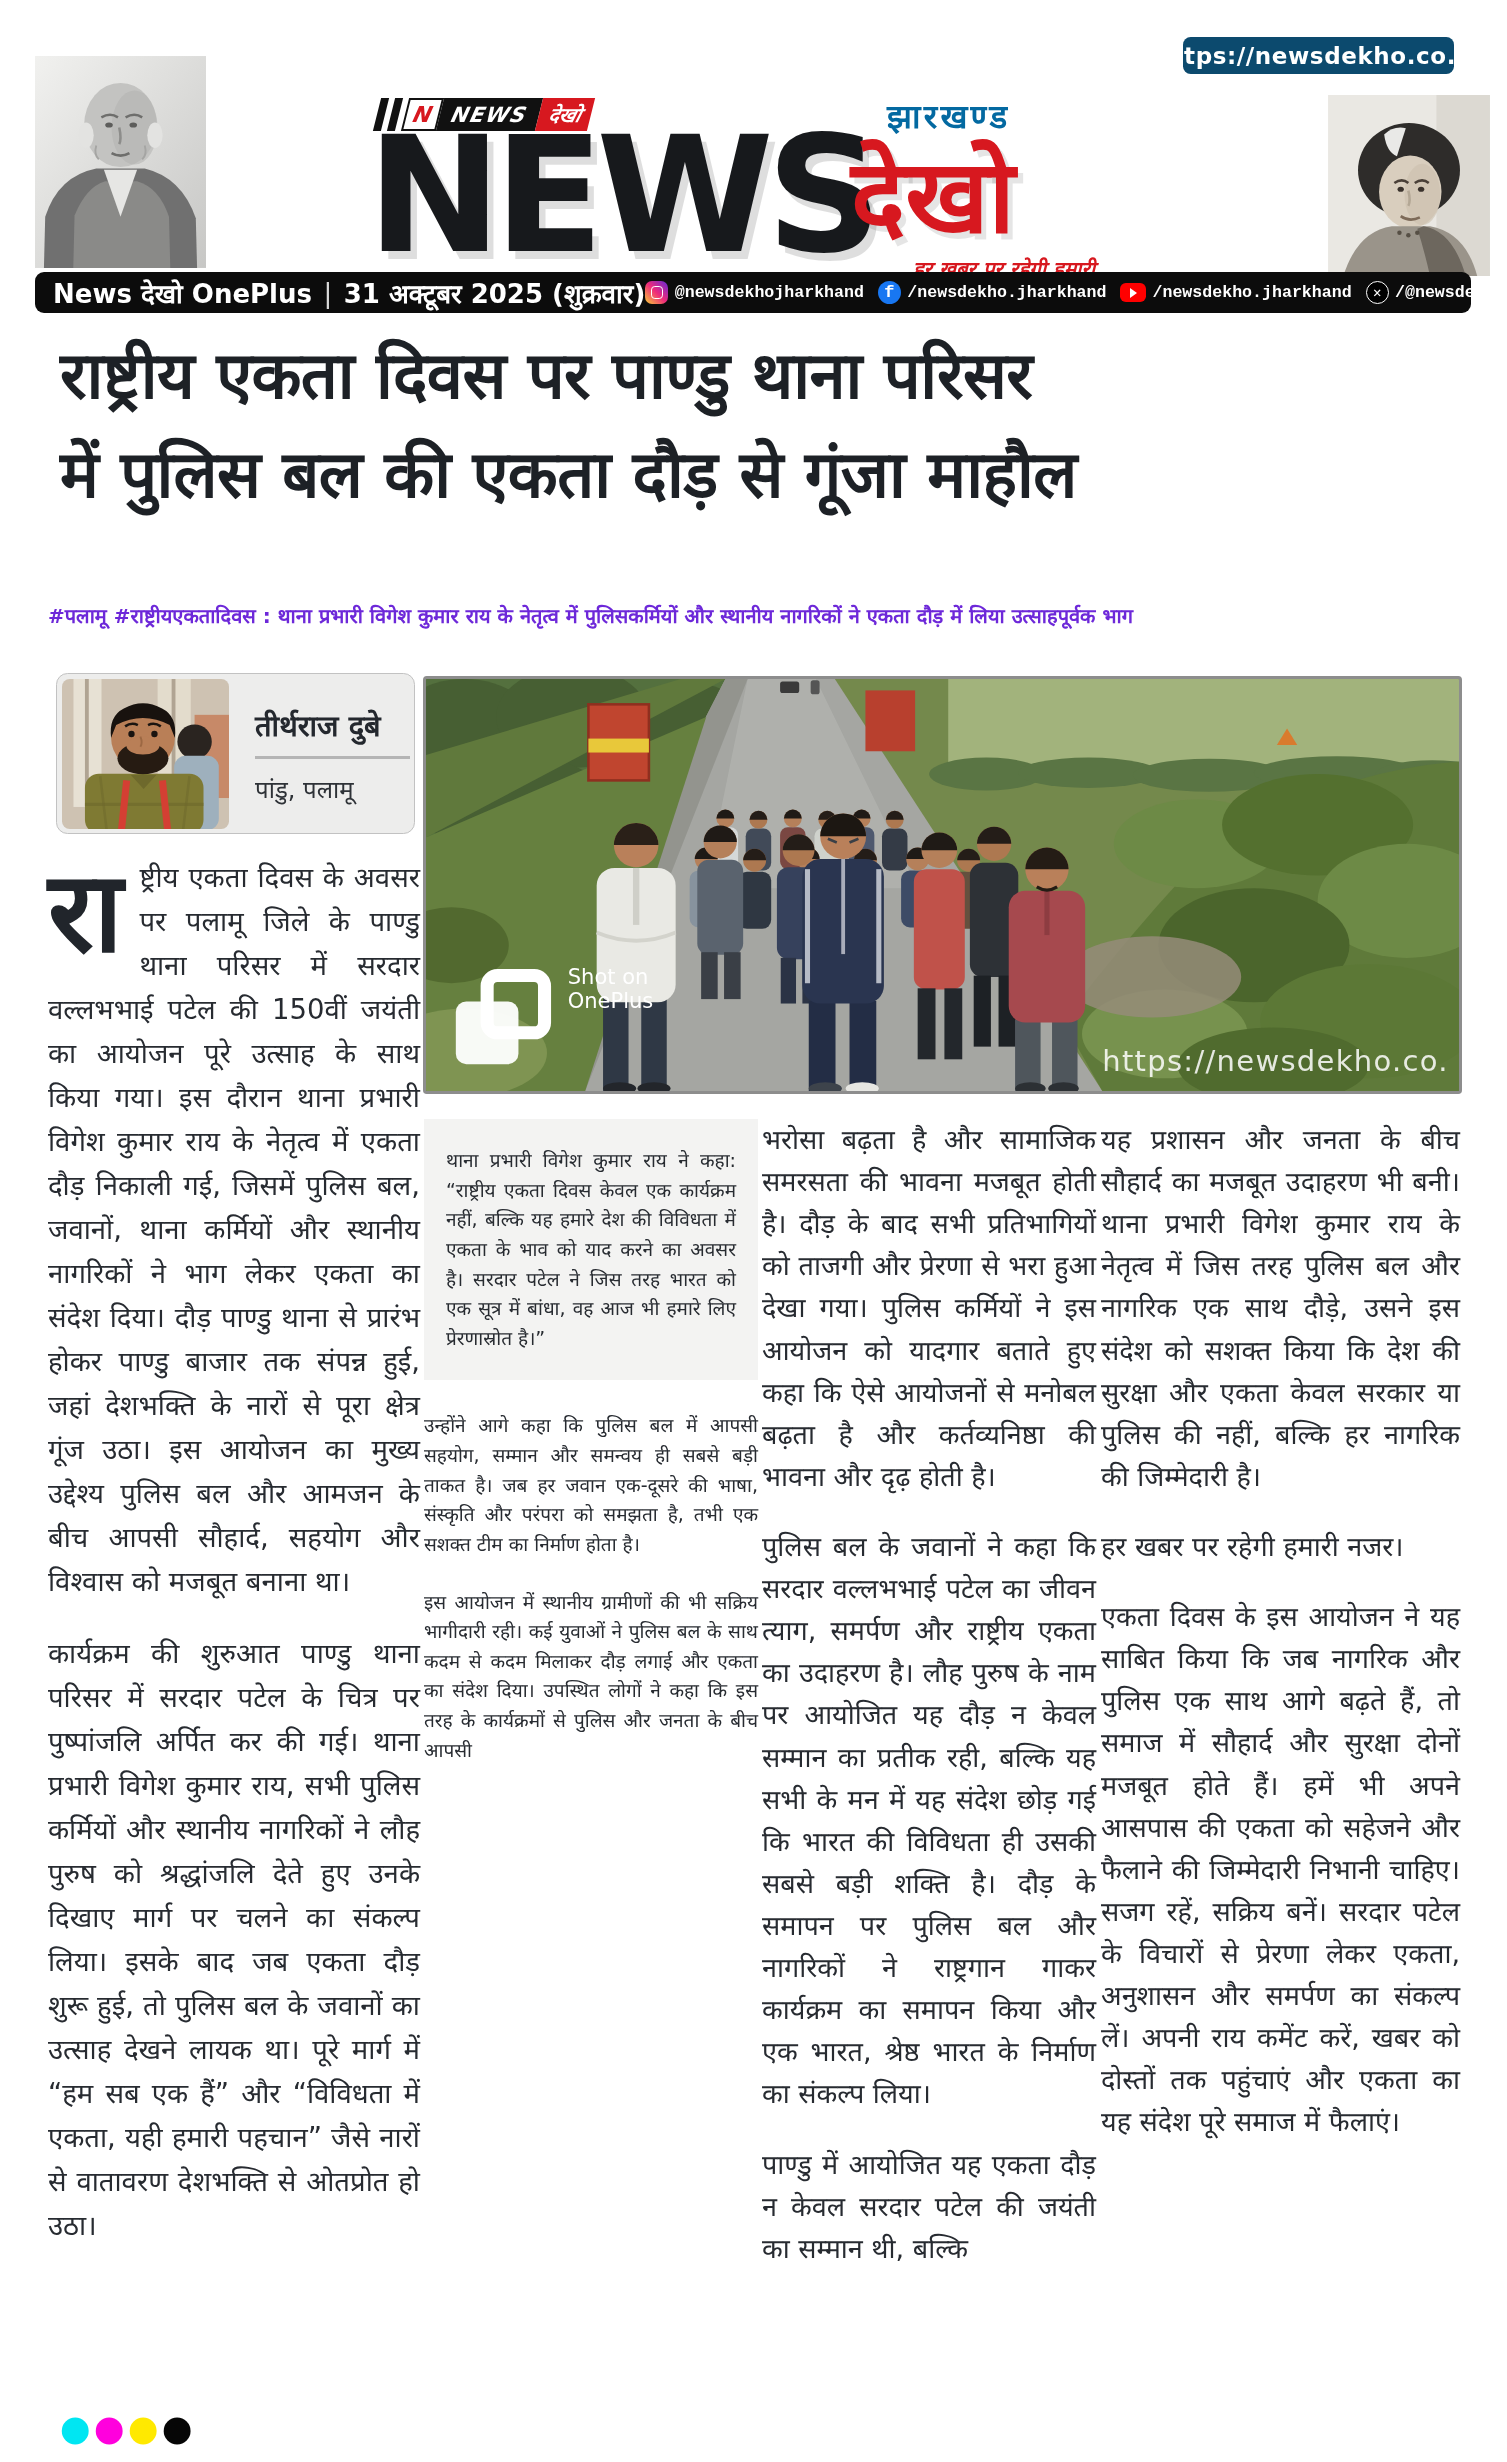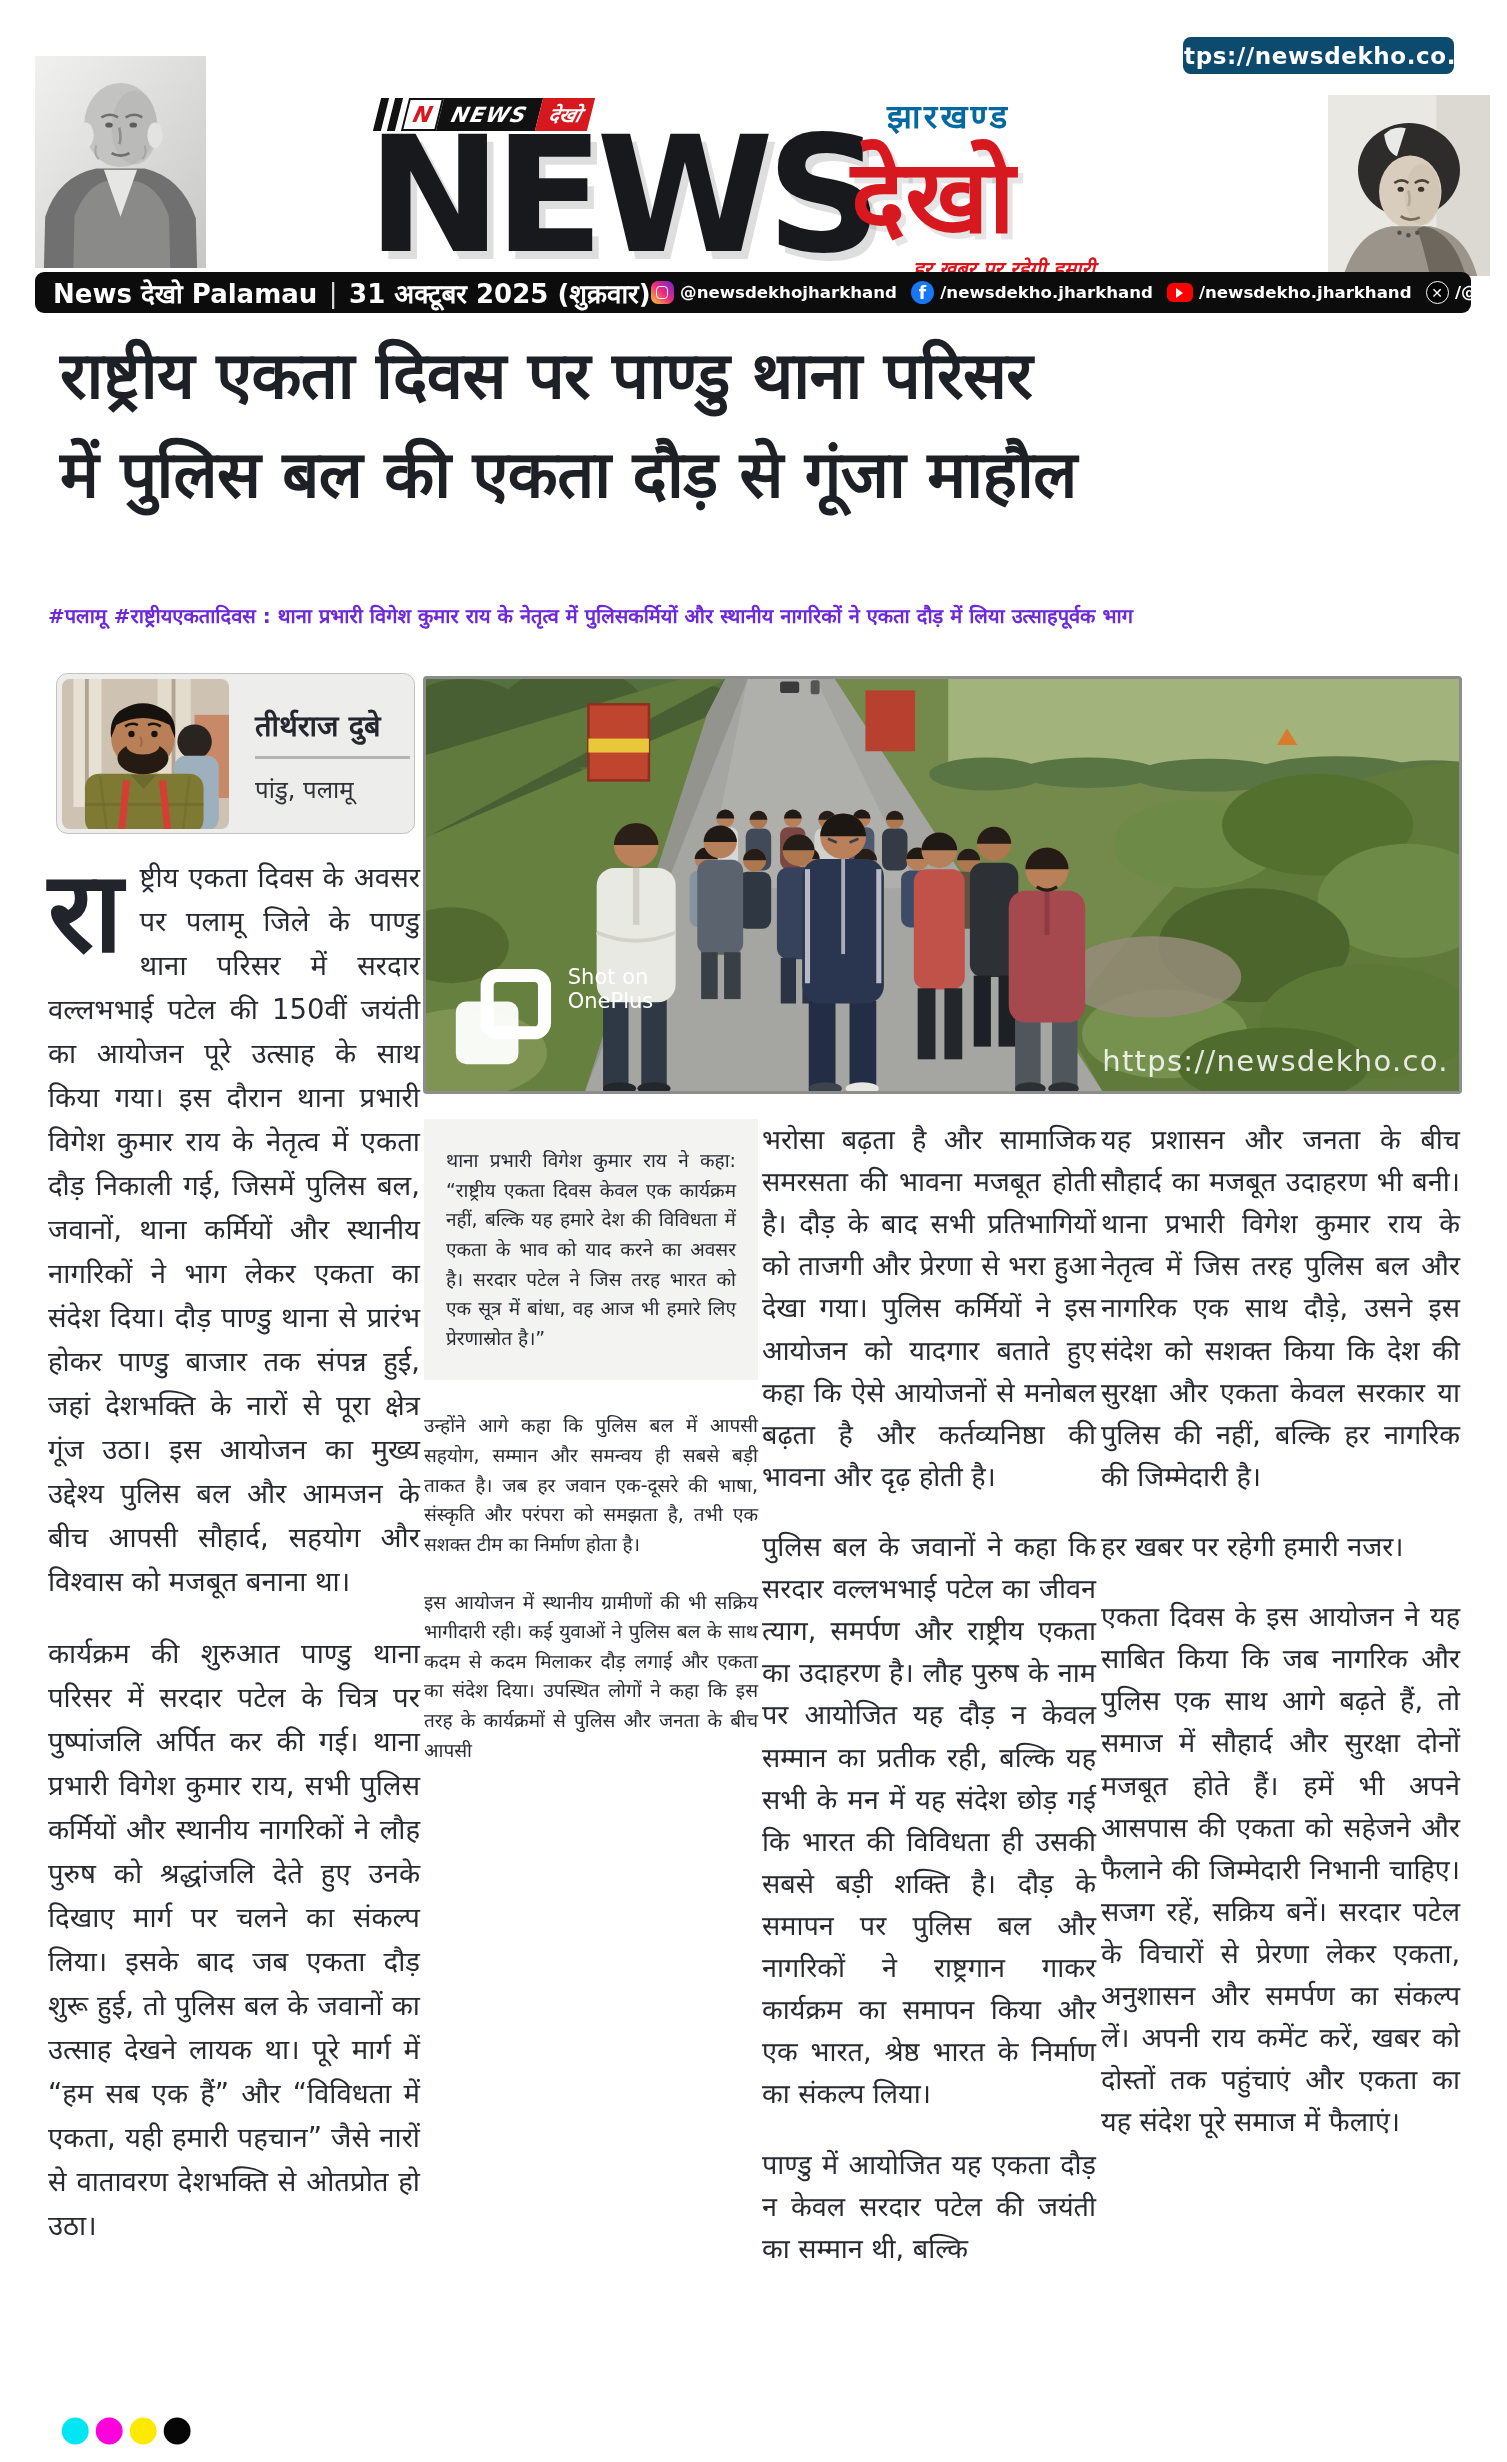--- a/index.html
+++ b/index.html
@@ -37,21 +37,21 @@
                     font-style:italic;color:#d7181f;}
 
   
   .date-bar{position:absolute;left:35px;top:272px;width:1436px;height:41px;background:#0c0c0c;
             border-radius:9px;display:flex;align-items:center;justify-content:space-between;
             padding:0 18px;box-sizing:border-box;color:#fff;}
   .date-left{display:flex;align-items:center;gap:11.5px;font-size:26px;font-weight:bold;white-space:nowrap;}
   .date-left .sep{font-weight:normal;opacity:.85;}
   .date-left .date-txt{font-weight:bold;}
   .social-list{display:flex;align-items:center;gap:14px;}
-  .social-item{display:flex;align-items:center;gap:6.4px;font-size:16.6px;font-weight:bold;white-space:nowrap;}
+  .social-item{display:flex;align-items:center;gap:6.4px;font-size:16.6px;font-weight:bold;white-space:nowrap;font-family:Liberation Mono, monospace;}
   .icon-ig{width:23px;height:23px;border-radius:7px;background:linear-gradient(45deg,#f9ce34,#ee2a7b,#6228d7);
            display:flex;align-items:center;justify-content:center;}
   .icon-ig .lens{width:10.2px;height:10.2px;border:1.9px solid #fff;border-radius:3.8px;}
   .icon-fb{width:23px;height:23px;border-radius:50%;background:#1877f2;color:#fff;font-weight:bold;
            font-size:17px;display:flex;align-items:center;justify-content:center;}
   .icon-yt{width:25.6px;height:19px;border-radius:5.8px;background:#ff0000;display:flex;align-items:center;justify-content:center;}
   .icon-yt .tri{width:0;height:0;border-left:7.7px solid #fff;border-top:5.1px solid transparent;border-bottom:5.1px solid transparent;}
   .icon-x{width:23px;height:23px;border-radius:50%;background:#000;border:1.3px solid #fff;color:#fff;
           font-size:14px;font-weight:bold;display:flex;align-items:center;justify-content:center;box-sizing:border-box;}
 
@@ -157,21 +157,21 @@
       <path d="M24,284 Q46,214 100,206 L160,206 Q216,216 234,284 Z" fill="#9a948a"></path>
       <path d="M150,206 Q196,214 216,284 L160,284 Q150,240 140,210 Z" fill="#6d675e"></path>
       <circle cx="112" cy="216" r="3.5" fill="#564f45"></circle>
         <circle cx="126" cy="220" r="3.5" fill="#564f45"></circle>
       <circle cx="140" cy="216" r="3.5" fill="#564f45"></circle>
     </svg>
   </div>
 
   <div class="date-bar">
     <div class="date-left">
-      <span>News देखो Palamau</span>
+      <span>News देखो OnePlus</span>
       <span class="sep">|</span>
       <span class="date-txt">31 अक्टूबर 2025 (शुक्रवार)</span>
     </div>
     <div class="social-list">
       <div class="social-item">
         <span class="icon-ig">
             <span class="lens"></span>
           </span>
         <span>@newsdekhojharkhand</span>
       </div>

